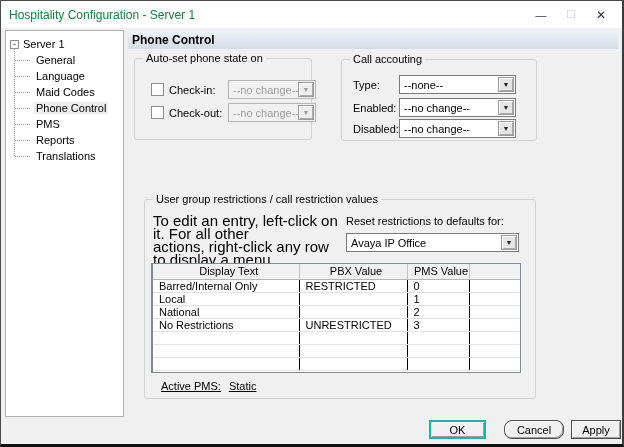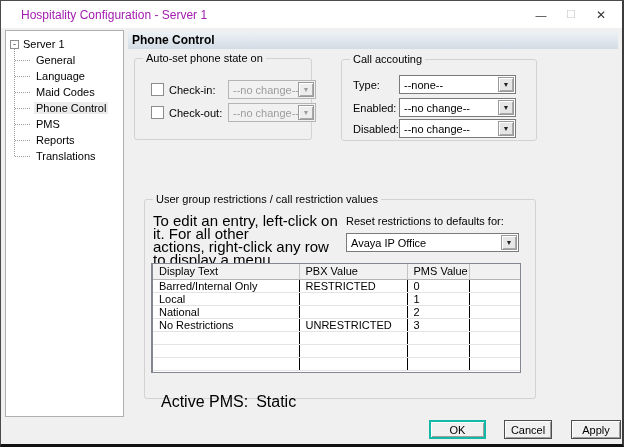--- a/index.html
+++ b/index.html
@@ -4,21 +4,21 @@
 <style>
   * { margin:0; padding:0; box-sizing:border-box; }
   html,body { width:624px; height:447px; font-family:"Liberation Sans", sans-serif; }
   .window {
     position:relative; width:624px; height:447px; background:#f0f0f0;
     border:1px solid #4a4a4a; border-right:2px solid #3c3c3c; border-bottom:3px solid #111;
     overflow:hidden; font-size:11px; color:#000;
   }
   
   .titlebar { position:absolute; left:0; top:0; right:0; height:27px; background:#ffffff; display:flex; align-items:center; }
-  .title-text { margin-left:20px; font-size:12px; color:#a21caf;text-align:right; }
+  .title-text { margin-left:8px; font-size:12px; color:#15803d;text-align:right; }
   .caption-buttons { position:absolute; right:6px; top:0; height:27px; display:flex; align-items:center; }
   .cap-btn { width:30px; height:22px; display:flex; align-items:center; justify-content:center; font-size:11px; color:#333; }
   .cap-btn.disabled { color:#c8c8c8; }
   .cap-btn.close { font-size:12px; }
   
   .tree {
     position:absolute; left:4px; top:29px; width:119px; height:387px;
     background:#ffffff; border:1px solid #b0b0b0; padding-top:5px; overflow:hidden;
   }
   .tree-row { height:16px; display:flex; align-items:center; position:relative; }
@@ -61,39 +61,39 @@
   
   .instructions { position:absolute; left:152px; top:213px; width:190px; font-size:15px; line-height:13px; }
   .reset-label { position:absolute; left:345px; top:214px; font-size:11px; white-space:nowrap; }
   
   .restrict-table-wrap {
     position:absolute; left:150px; top:262px; width:370px; height:110px;
     background:#fff; border:1px solid #828790; border-left:2px solid #828790; overflow:hidden;
   }
   table.grid { border-collapse:collapse; width:100%; table-layout:fixed; }
   table.grid th {
-    height:15px; background:#f1f1f1; font-weight:normal; text-align:left; padding:0 0 0 6px;
+    height:15px; background:#f1f1f1; font-weight:normal; text-align:center; padding:0 0 0 6px;
     border-right:1px solid #c2c2c2; border-bottom:1px solid #b5b5b5; font-size:11px; white-space:nowrap;
   }
   table.grid td {
     height:13px; padding:0 0 0 6px; font-size:11px; border-right:1px solid #000000;
     border-bottom:1px solid #e4e4e4; white-space:nowrap; overflow:hidden;
   }
   table.grid th:last-child, table.grid td:last-child { border-right:none; }
-  .active-pms { position:absolute; left:160px; top:392px; font-size:16px; white-space:nowrap; }
+  .active-pms { position:absolute; left:160px; top:379px; font-size:11px; white-space:nowrap;text-decoration:underline; }
   .active-pms .val { margin-left:8px; }
   
   .btn {
     position:absolute; top:419px; height:19px; background:#f0f0f0; border:1px solid #4d4d4d;
     box-shadow:inset 1px 1px 0 #ffffff, inset -1px -1px 0 #9e9e9e;
     font-size:11px; font-family:"Liberation Sans", sans-serif; display:flex; align-items:center; justify-content:center;
   }
   .btn.default { border:2px solid #14b8a6; box-shadow:inset 1px 1px 0 #ffffff, inset -1px -1px 0 #9e9e9e; }
   .btn-ok { left:428px; width:57px; }
-  .btn-cancel { left:503px; width:48px; }
+  .btn-cancel { left:503px; width:60px;border-radius:8px; }
   .btn-apply { left:570px; width:50px; }
 </style>
 </head>
 <body>
 
 <div class="window">
 
   <div class="titlebar">
     <span class="title-text">Hospitality Configuration - Server 1</span>
     <div class="caption-buttons">

